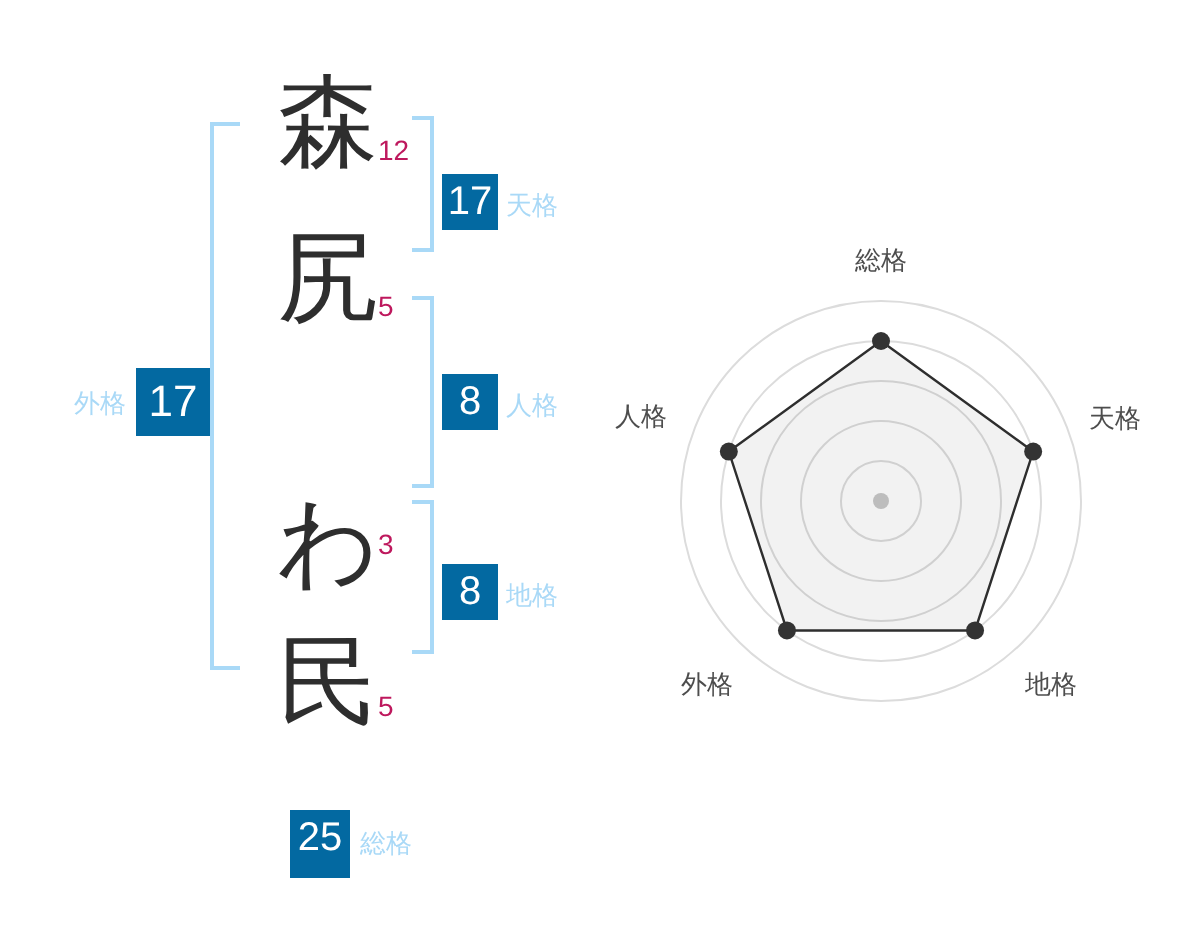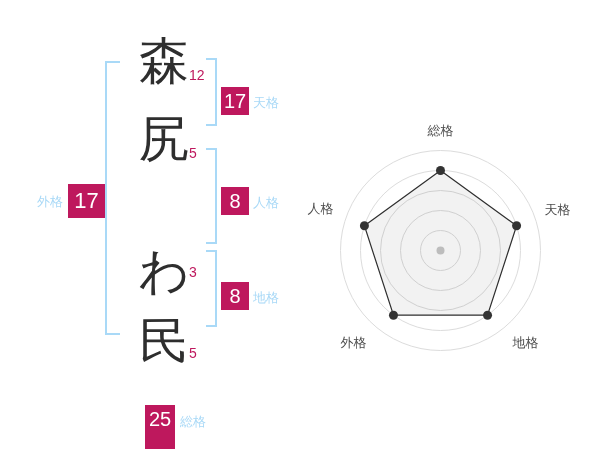--- a/index.html
+++ b/index.html
@@ -15,28 +15,28 @@
   .bracket{position:absolute;border:0 solid #a9d9f7;}
   .bracket-left{left:105px;top:61px;width:13px;height:270px;
                 border-left-width:2px;border-top-width:2px;border-bottom-width:2px;}
   .bracket-right{left:206px;width:9px;
                  border-right-width:2px;border-top-width:2px;border-bottom-width:2px;}
   .br-ten{top:58px;height:64px;}
   .br-jin{top:148px;height:92px;}
   .br-chi{top:250px;height:73px;}
 
   
-  .badge{position:absolute;background:#be185d;color:#ffffff;text-align:center;
+  .badge{position:absolute;background:#0369a1;color:#ffffff;text-align:center;
          font-size:20px;}
   .badge-label{position:absolute;color:#a9d9f7;font-size:13px;}
   .b-ten{left:221px;top:87px;width:28px;height:28px;line-height:28px;}
   .b-jin{left:221px;top:187px;width:28px;height:28px;line-height:28px;}
   .b-chi{left:221px;top:282px;width:28px;height:28px;line-height:28px;}
   .b-gai{left:68px;top:184px;width:37px;height:34px;line-height:34px;font-size:22px;}
-  .b-sou{left:145px;top:405px;width:30px;height:44px;line-height:28px;}
+  .b-sou{left:145px;top:405px;width:30px;height:34px;line-height:28px;}
   .l-ten{left:253px;top:94px;}
   .l-jin{left:253px;top:194px;}
   .l-chi{left:253px;top:289px;}
   .l-gai{left:37px;top:193px;}
   .l-sou{left:180px;top:413px;}
 
   
   #radar{position:absolute;left:300px;top:115px;width:290px;height:250px;}
 </style>
 </head>

